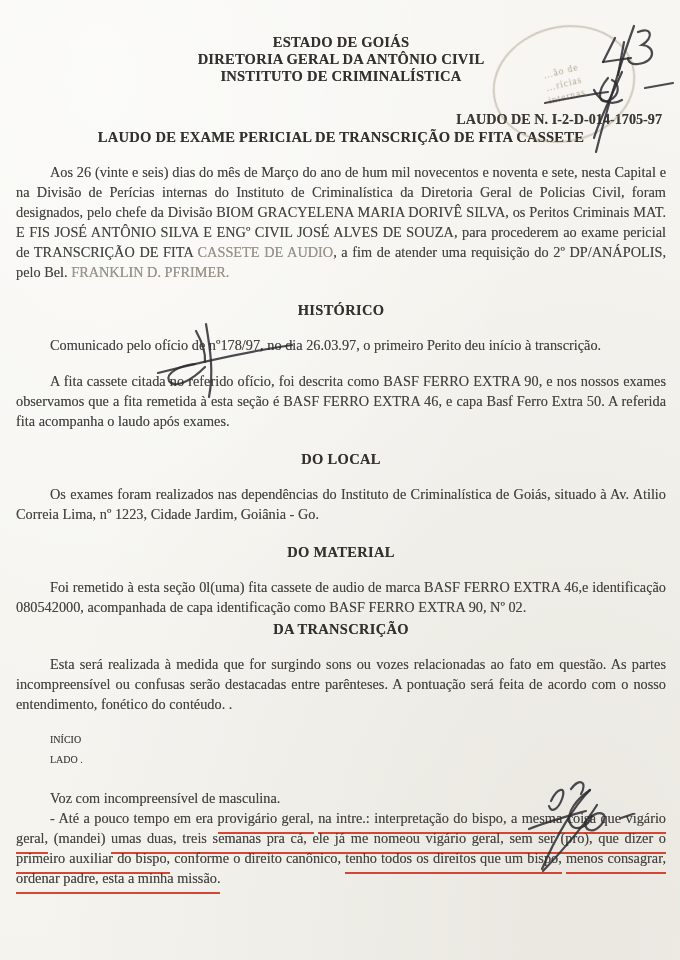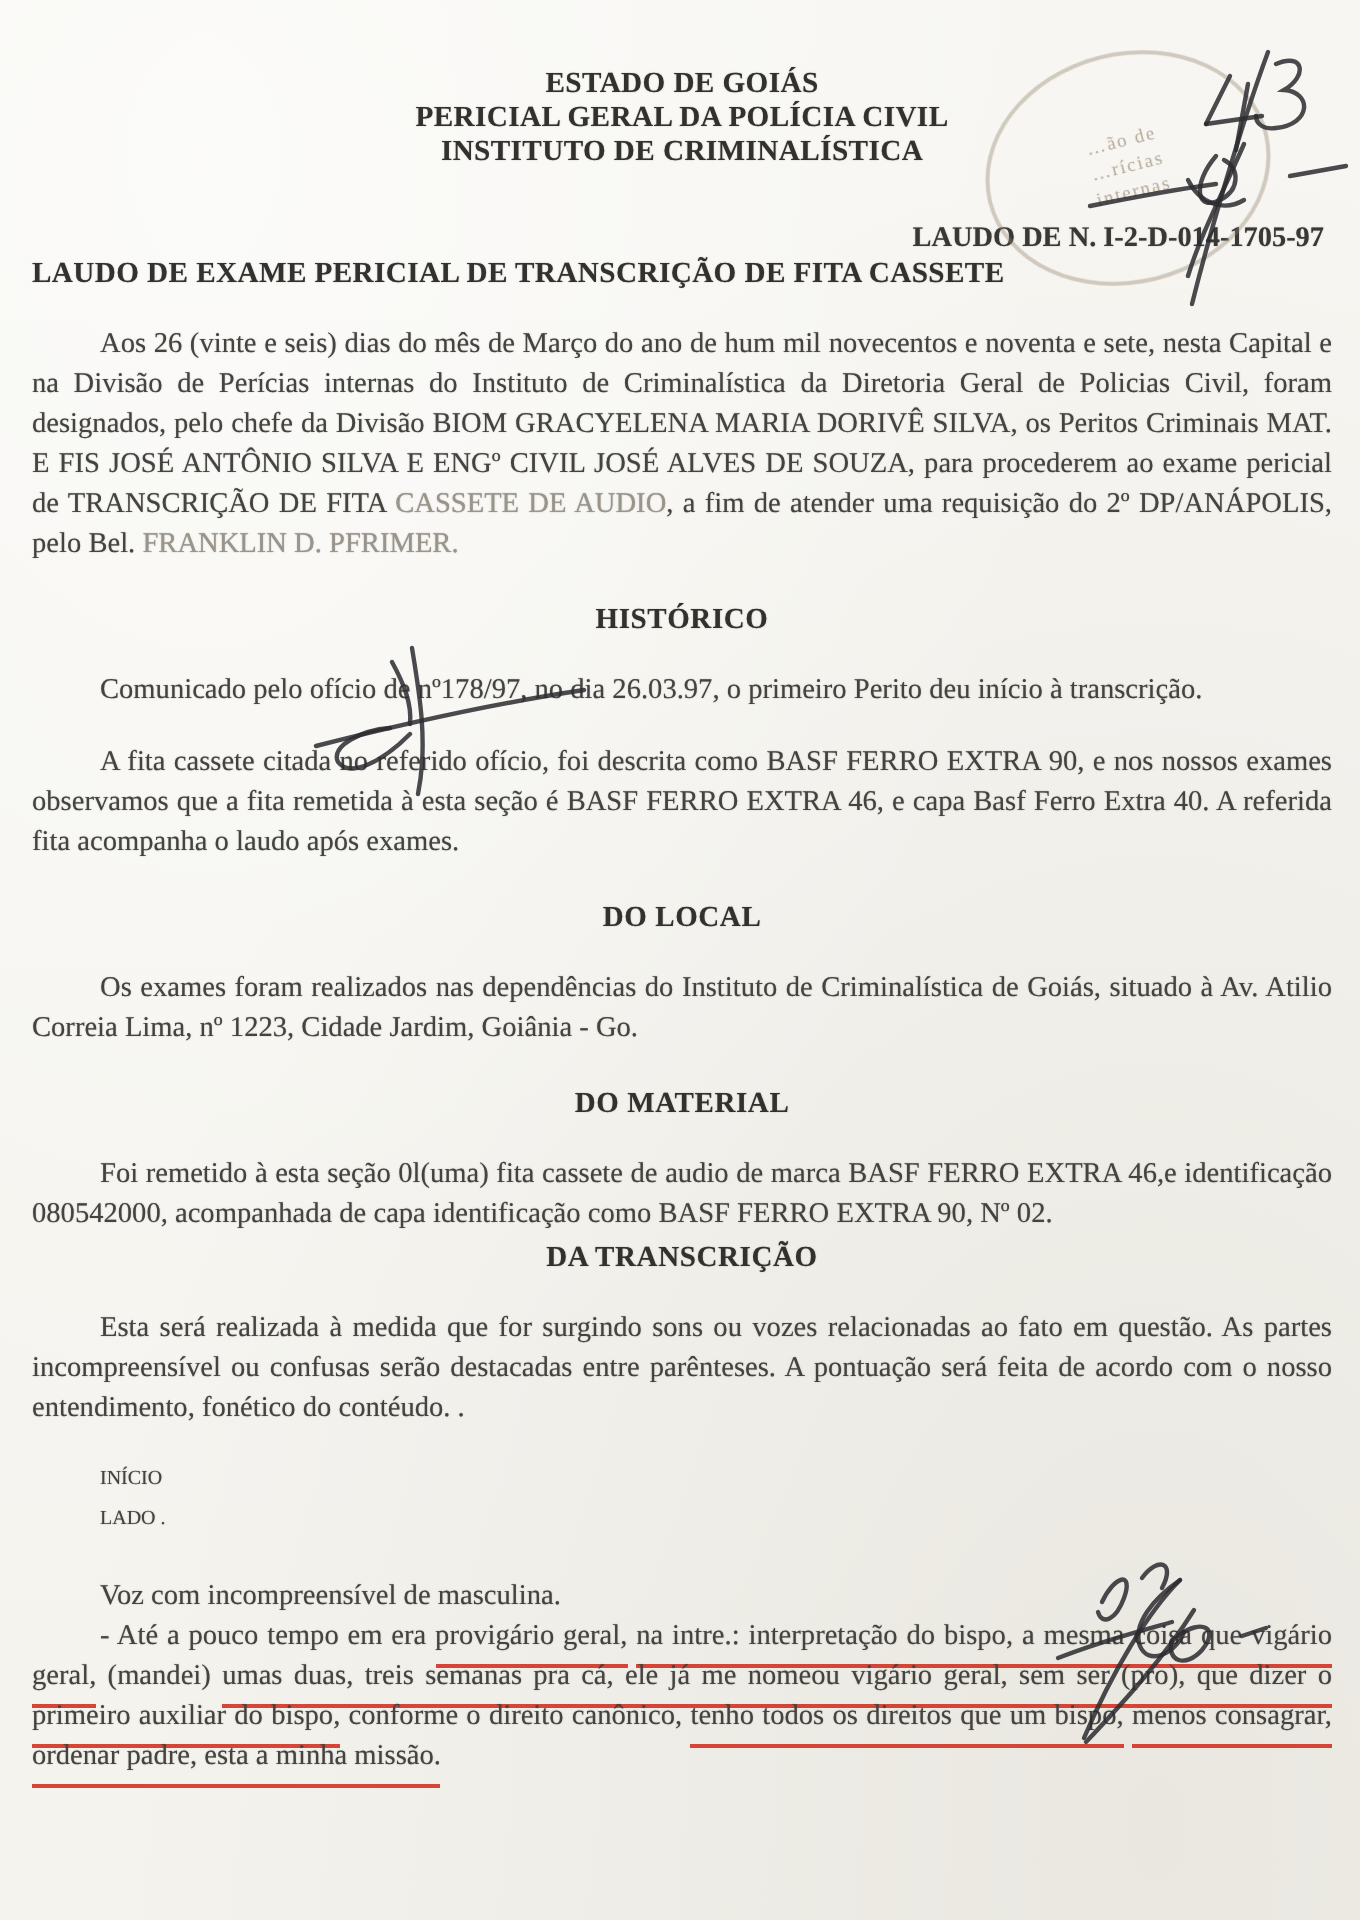--- a/index.html
+++ b/index.html
@@ -16,21 +16,21 @@
       linear-gradient(#f7f6f2,#f4f3ee);
     color:#454340;
     text-shadow:0 0 .6px rgba(60,55,50,.5);
   }
   .content{position:relative;padding:0 14px 0 16px;}
   .letterhead{margin:0;padding-top:34px;text-align:center;font-weight:bold;
     font-size:14.6px;line-height:17px;letter-spacing:.2px;color:#33312e;}
   .letterhead div{white-space:nowrap;}
   .laudo-number{margin-top:26px;text-align:right;font-weight:bold;font-size:14.2px;
     color:#3a3835;padding-right:4px;}
-  .doc-title{margin-top:1px;text-align:left;font-weight:bold;font-size:14.6px;
+  .doc-title{margin-top:1px;text-align:center;font-weight:bold;font-size:14.6px;
     letter-spacing:.2px;color:#33312e;white-space:nowrap;}
   .para{margin:16px 0 0;font-size:14.3px;line-height:20px;text-align:justify;
     text-indent:34px;}
   .section-heading{margin:20px 0 0;text-align:center;font-weight:bold;font-size:14.5px;
     letter-spacing:.3px;color:#33312e;}
   .tight{margin-top:4px;}
   .start-block{margin:16px 0 0 34px;font-size:10px;line-height:20px;}
   .voice-line{margin:18px 0 0;font-size:14.3px;line-height:20px;text-indent:34px;}
   .transcript{margin:0;}
   .ul-red{padding-bottom:6px;border-bottom:2.5px solid rgba(210,45,30,.88);}
@@ -50,32 +50,32 @@
     stroke-linecap:round;opacity:.85;}
 </style>
 </head>
 <body>
 
 <div class="page">
   <div class="content">
 
     <div class="letterhead">
       <div>ESTADO DE GOIÁS</div>
-      <div>PERICIAL GERAL DA POLÍCIA CIVIL</div>
+      <div>DIRETORIA GERAL DA ANTÔNIO CIVIL</div>
       <div>INSTITUTO DE CRIMINALÍSTICA</div>
     </div>
 
     <div class="laudo-number">LAUDO DE N. I-2-D-014-1705-97</div>
     <div class="doc-title">LAUDO DE EXAME PERICIAL DE TRANSCRIÇÃO DE FITA CASSETE</div>
 
     <p class="para"><span>Aos 26 (vinte e seis) dias do mês de Março do ano de hum mil novecentos e noventa e sete, nesta Capital e na Divisão de Perícias internas do Instituto de Criminalística da Diretoria Geral de Policias Civil, foram designados, pelo chefe da  Divisão BIOM GRACYELENA MARIA DORIVÊ SILVA, os Peritos Criminais MAT. E FIS JOSÉ ANTÔNIO SILVA E ENGº CIVIL JOSÉ ALVES DE SOUZA, para procederem ao exame pericial de TRANSCRIÇÃO DE FITA </span><span class="faded">CASSETE DE AUDIO</span><span>, a fim de atender uma requisição do 2º DP/ANÁPOLIS, pelo Bel. </span><span class="faded">FRANKLIN D.  PFRIMER.</span></p>
 
     <h2 class="section-heading">HISTÓRICO</h2>
     <p class="para">Comunicado pelo ofício de nº178/97, no dia 26.03.97, o primeiro Perito deu início à transcrição.</p>
-    <p class="para">A fita cassete citada no referido  ofício, foi descrita  como BASF FERRO EXTRA 90, e nos nossos exames observamos que a fita remetida à  esta seção é BASF FERRO EXTRA 46, e capa Basf  Ferro Extra 40. A referida fita acompanha o laudo após exames.</p>
+    <p class="para">A fita cassete citada no referido  ofício, foi descrita  como BASF FERRO EXTRA 90, e nos nossos exames observamos que a fita remetida à  esta seção é BASF FERRO EXTRA 46, e capa Basf  Ferro Extra 50. A referida fita acompanha o laudo após exames.</p>
 
     <h2 class="section-heading">DO LOCAL</h2>
     <p class="para">Os exames foram realizados nas dependências do Instituto de Criminalística de Goiás, situado à Av. Atilio Correia Lima, nº 1223, Cidade Jardim, Goiânia - Go.</p>
 
     <h2 class="section-heading">DO MATERIAL</h2>
     <p class="para">Foi  remetido à esta seção 0l(uma) fita cassete de audio de marca BASF FERRO EXTRA 46,e identificação 080542000, acompanhada de capa identificação como BASF FERRO EXTRA 90, Nº 02.</p>
 
     <h2 class="section-heading tight">DA TRANSCRIÇÃO</h2>
     <p class="para">Esta será realizada à medida que for surgindo sons ou vozes relacionadas ao fato em questão. As partes incompreensível ou confusas serão destacadas entre parênteses. A pontuação será feita de acordo com o nosso entendimento, fonético do contéudo. .</p>
 

